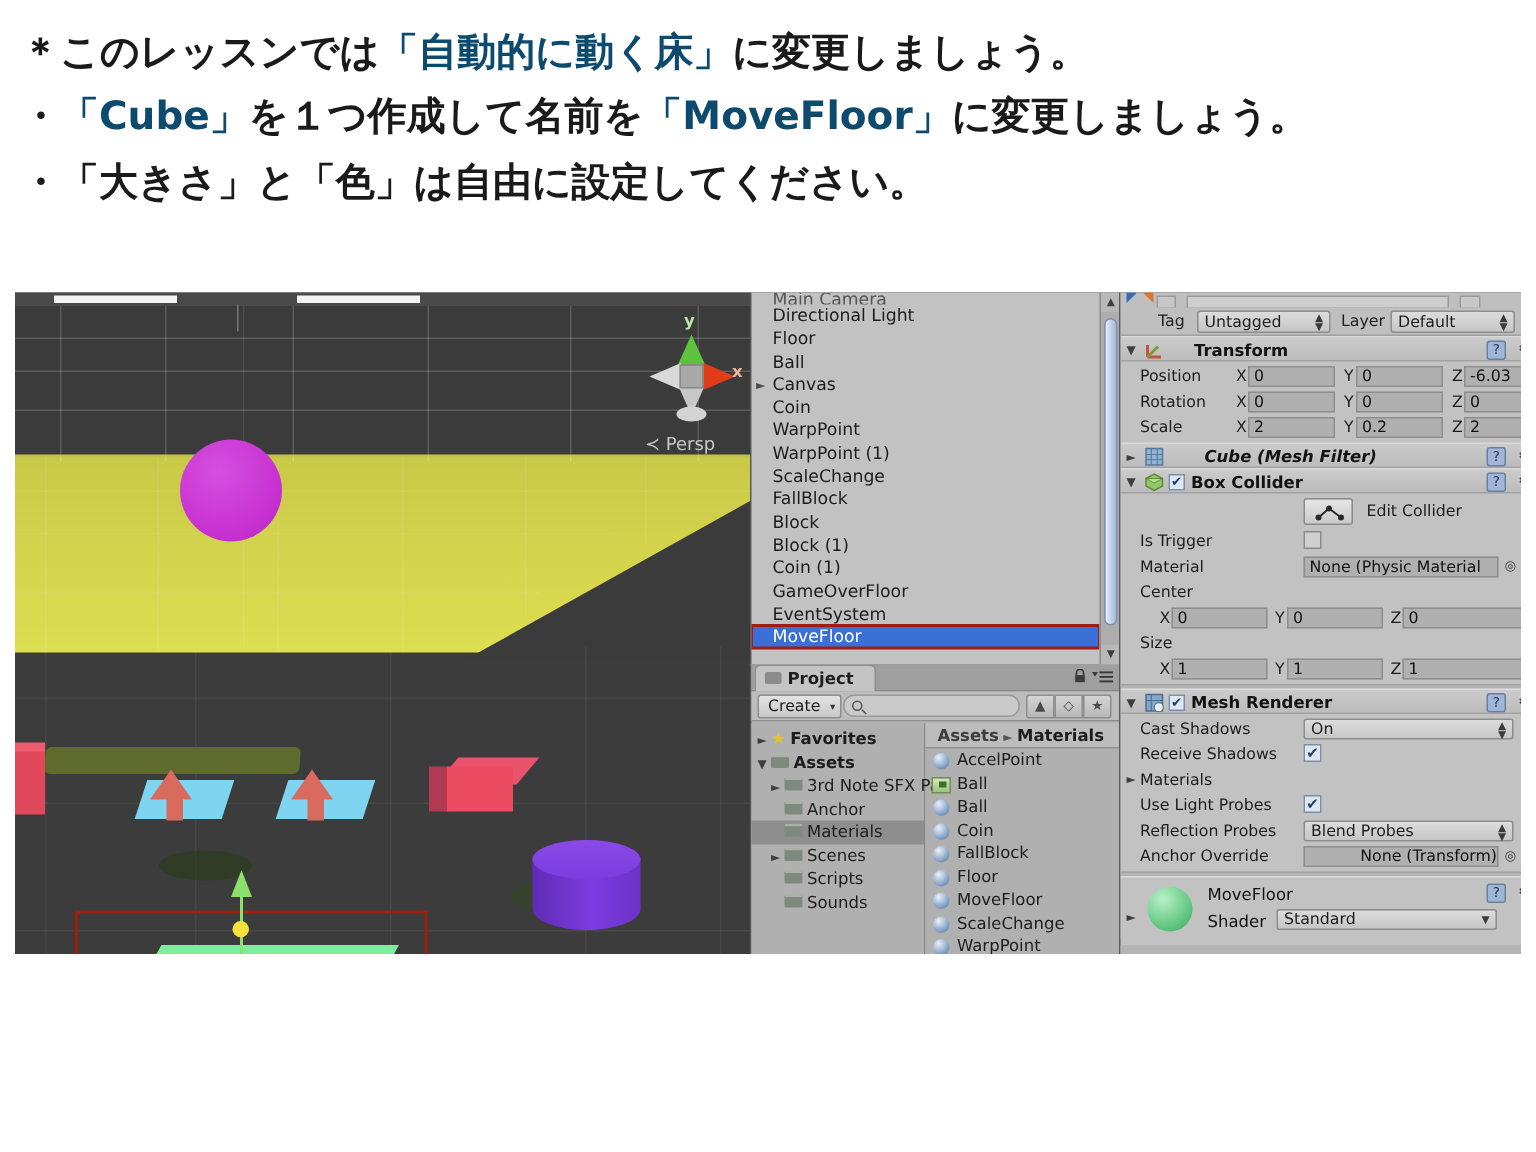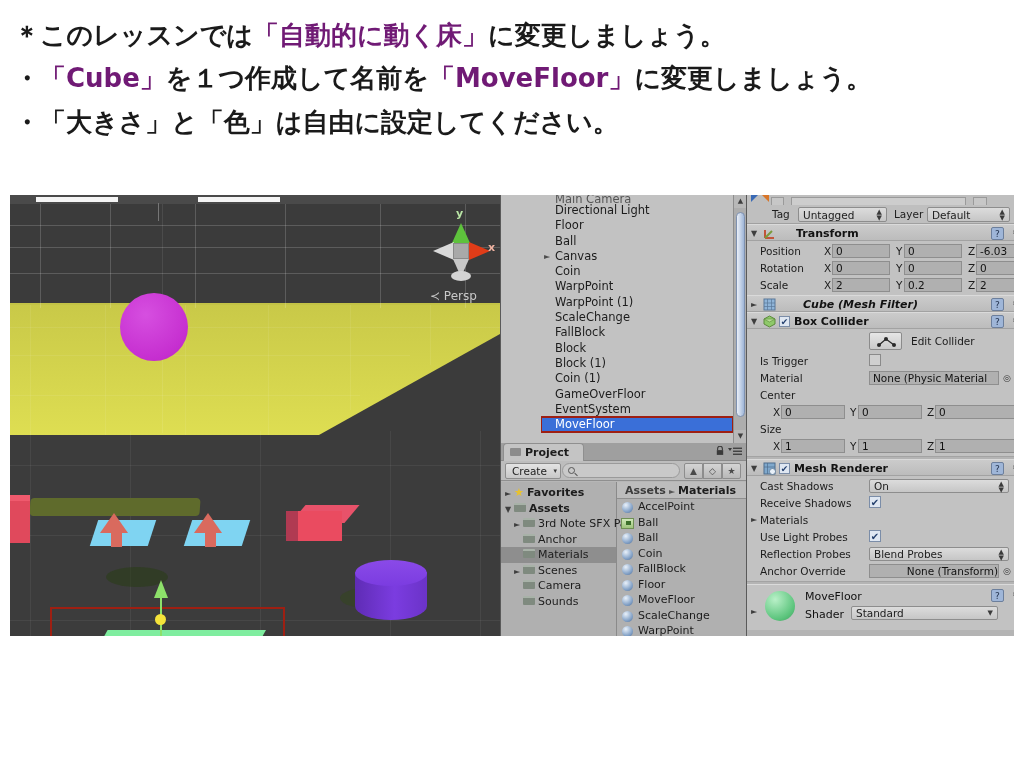--- a/index.html
+++ b/index.html
@@ -21,21 +21,21 @@
     font-size: 26px;
     font-weight: bold;
     color: #1a1a1a;
     line-height: 1.00;
     letter-spacing: 0px;
     white-space: nowrap;
     margin-bottom: 18px;
     font-family: "DejaVu Sans", "Liberation Sans", sans-serif;
   }
   .ins-line.l1 { margin-bottom: 17px; }
-  .red { color: #701a75; }
+  .red { color: #0c4a6e; }
 
   
   #unity {
     position: absolute; left: 10px; top: 195px;
     width: 1004px; height: 441px;
     background: #373737;
     overflow: hidden;
     font-family: "DejaVu Sans", "Liberation Sans", sans-serif;
   }
 
@@ -224,21 +224,21 @@
     position: absolute; left: 5px; top: 86px;
     color: #c9c9c9; font-size: 12px;
   }
 
   
   #hierarchy {
     position: absolute; left: 490px; top: 0; width: 246px; height: 248px;
     background: #c2c2c2;
     border-left: 1px solid #5a5a5a;
   }
-  .h-list { position: absolute; left: 0; top: 0; right: 13px; bottom: 0; overflow: hidden; margin-left: 40px; }
+  .h-list { position: absolute; left: 0; top: 0; right: 13px; bottom: 0; overflow: hidden; }
   .h-row {
     height: 15.3px; line-height: 15.3px;
     padding-left: 14px;
     font-size: 11.5px; color: #1c1c1c;
     white-space: nowrap;
   }
   .h-row.clipped { height: 8px; line-height: 8px; overflow: hidden; color: #555; }
   .h-row .tri {
     display: inline-block; width: 9px; margin-left: -11px; margin-right: 2px;
     color: #4d4d4d; font-size: 8px; vertical-align: 1px;
@@ -682,21 +682,21 @@
     </div>
 
     <div class="proj-body">
       <div class="proj-left" id="project-tree">
           <div class="pl-row"><span class="tri">►</span><span class="star-ico">★</span><span class="bold">Favorites</span></div>
           <div class="pl-row"><span class="tri">▼</span><span class="folder-ico"></span><span class="bold">Assets</span></div>
           <div class="pl-row indent1"><span class="tri">►</span><span class="folder-ico"></span><span>3rd Note SFX Pa</span></div>
           <div class="pl-row indent1"><span class="tri blank">►</span><span class="folder-ico"></span><span>Anchor</span></div>
           <div class="pl-row selected indent1"><span class="tri blank">►</span><span class="folder-ico"></span><span>Materials</span></div>
           <div class="pl-row indent1"><span class="tri">►</span><span class="folder-ico"></span><span>Scenes</span></div>
-          <div class="pl-row indent1"><span class="tri blank">►</span><span class="folder-ico"></span><span>Camera</span></div>
+          <div class="pl-row indent1"><span class="tri blank">►</span><span class="folder-ico"></span><span>Scripts</span></div>
           <div class="pl-row indent1"><span class="tri blank">►</span><span class="folder-ico"></span><span>Sounds</span></div>
         </div>
       <div class="proj-right">
         <div class="pr-crumb">
           <span class="dim">Assets</span><span class="sep">►</span><span>Materials</span>
         </div>
         <div id="asset-rows">
             <div class="pr-row"><span class="mat-ico"></span><span>AccelPoint</span></div>
             <div class="pr-row"><span class="prefab-ico"></span><span>Ball</span></div>
             <div class="pr-row"><span class="mat-ico"></span><span>Ball</span></div>

